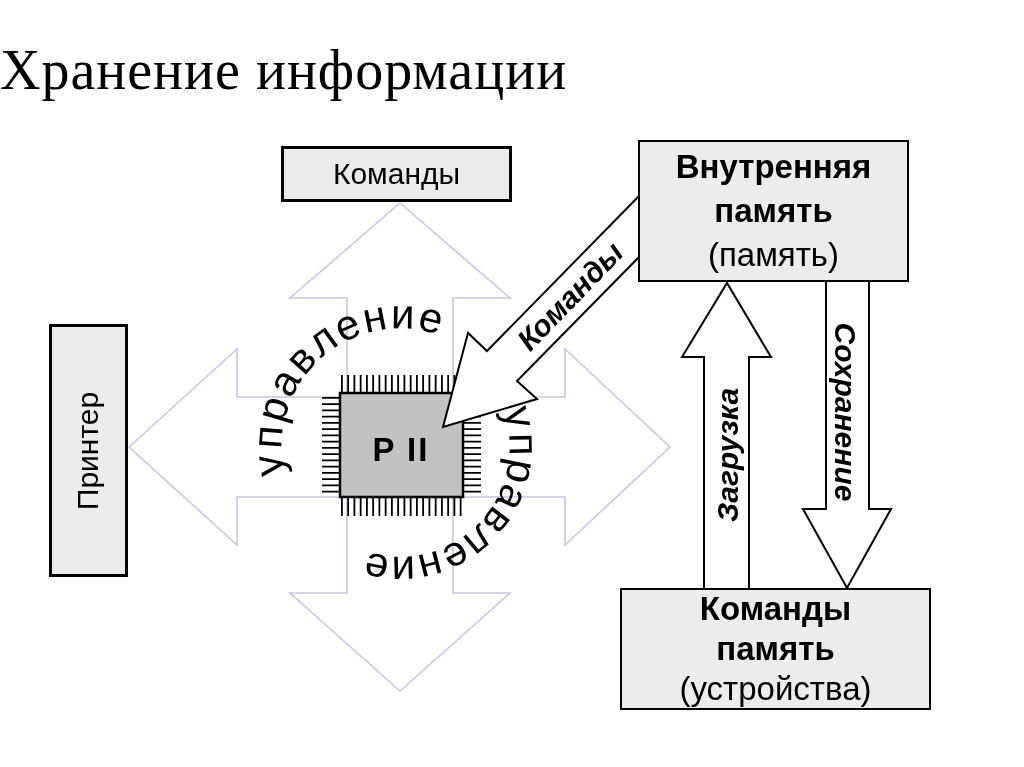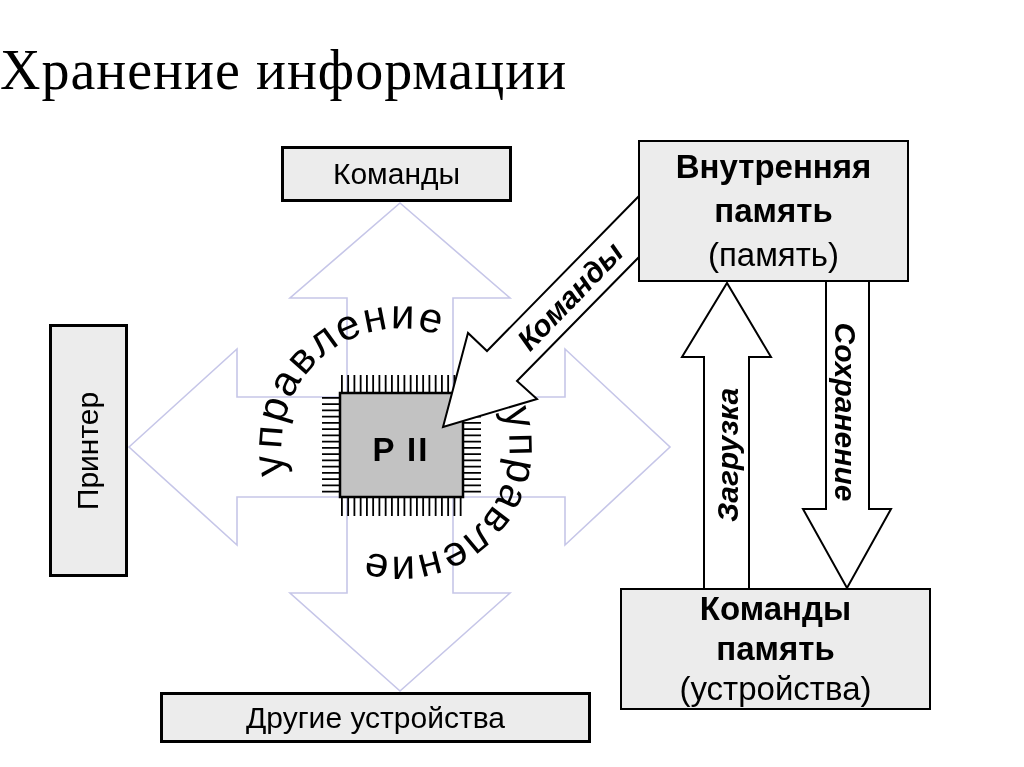--- a/index.html
+++ b/index.html
@@ -117,23 +117,20 @@
   </svg>
 
   <div class="box box-monitor">
     <span>Команды</span>
   </div>
 
   <div class="box box-printer">
     <span class="vtext">Принтер</span>
   </div>
 
-  <div class="box box-other">
-    <span>Другие устройства</span>
-  </div>
 
   <div class="box box-mem box-internal">
     <div class="b">Внутренняя</div>
     <div class="b">память</div>
     <div>(память)</div>
   </div>
 
   <div class="box box-mem box-external">
     <div class="b">Команды</div>
     <div class="b">память</div>

